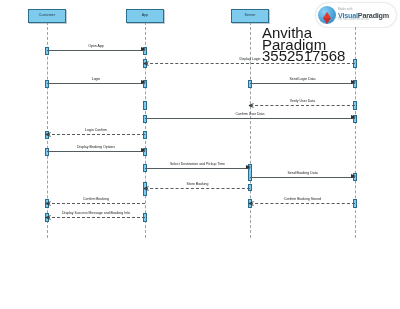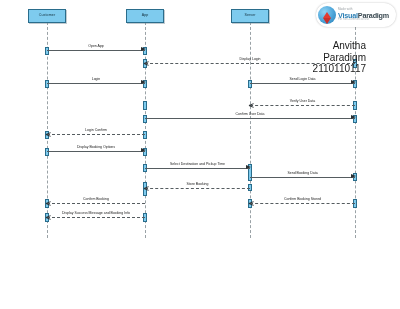--- a/index.html
+++ b/index.html
@@ -114,24 +114,24 @@
     border-top: 1px solid #2b3134;
     transform-origin: left center;
   }
   .arrow-l-open:before { transform: rotate(-22deg); }
   .arrow-l-open:after  { transform: rotate(22deg); }
 
   
   #name-block {
     position: absolute;
     left: 262px;
-    top: 40px;
+    top: 27px;
     width: 104px;
-    text-align: right;
-    font-size: 10px;
+    text-align: left;
+    font-size: 15px;
     line-height: 11.5px;
     color: #1a1a1a;
   }
 
   
   #watermark {
     position: absolute;
     left: 316px;
     top: 3px;
     width: 80px;
@@ -313,21 +313,21 @@
         <span class="actor-label">App</span>
       </div>
       <div class="actor-box" style="left: 231px; top: 9px;">
         <span class="actor-label">Server</span>
       </div>
     </div>
 
   <div id="name-block">
     <div>Anvitha</div>
     <div>Paradigm</div>
-    <div>2110110117</div>
+    <div>3552517568</div>
   </div>
 
   <div id="watermark">
     <div id="wm-badge">
       <div class="gem"></div>
     </div>
     <div id="wm-text">
       <div id="wm-top">Made with</div>
       <div id="wm-main"><span class="vp-accent">Visual</span><span>Paradigm</span></div>
       <div id="wm-bottom">For non-commercial use</div>

